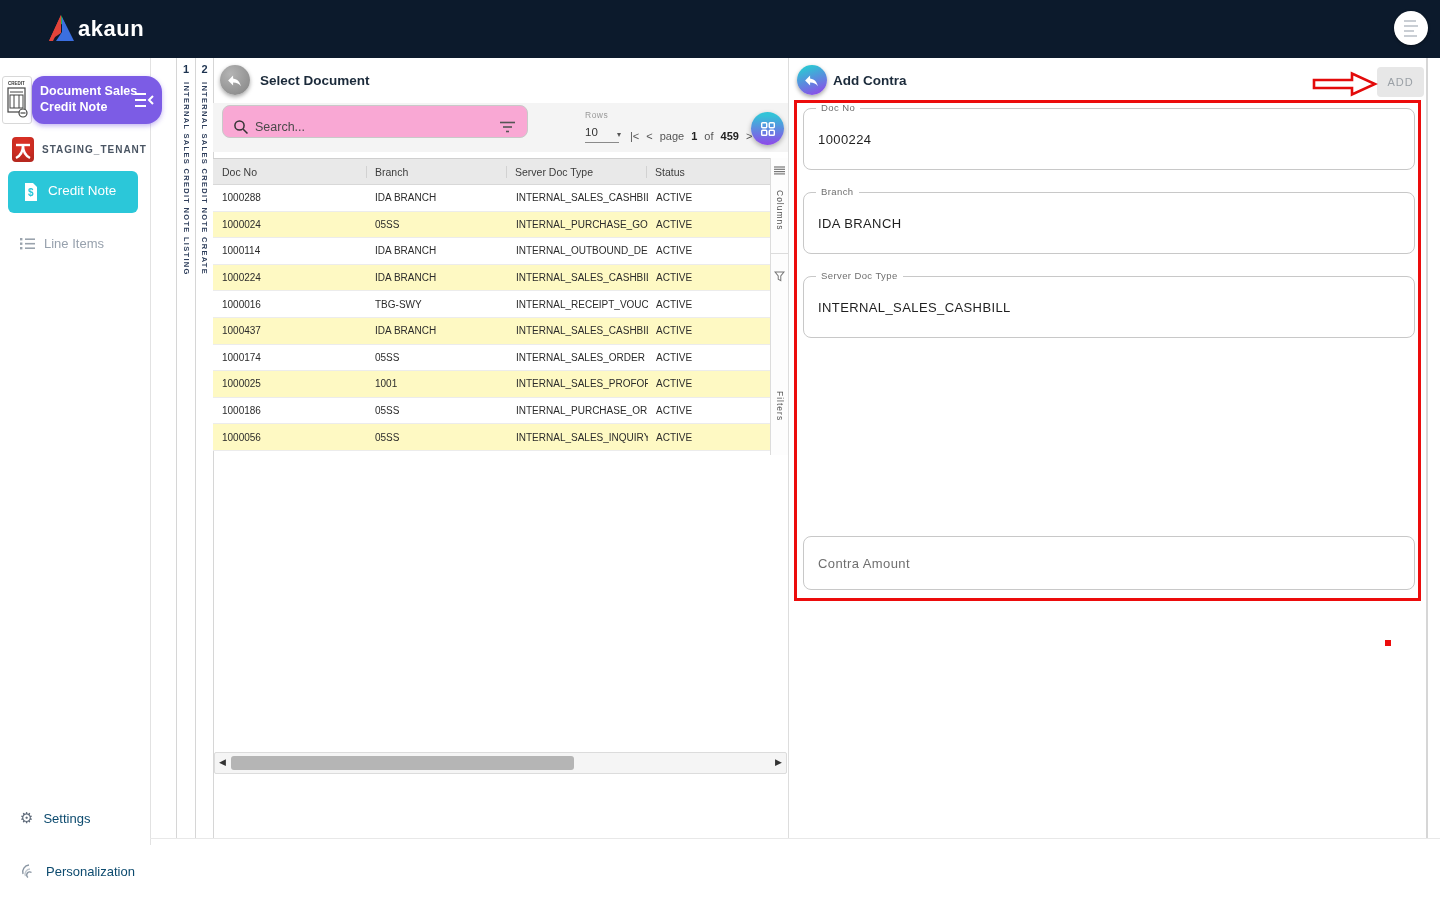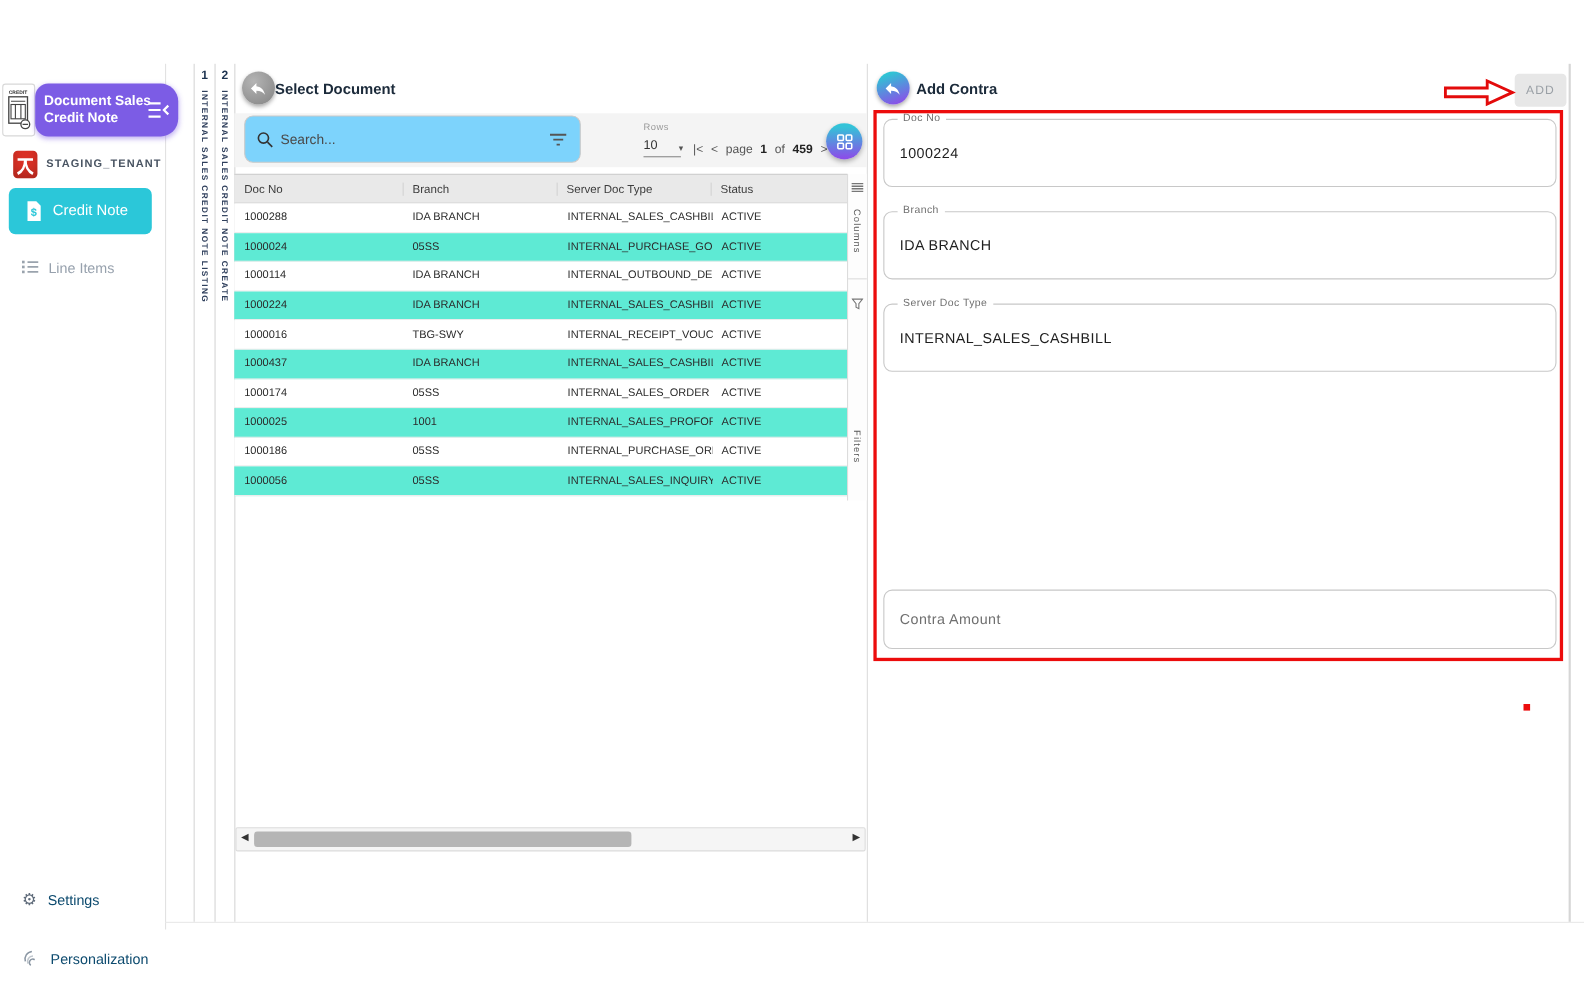--- a/index.html
+++ b/index.html
@@ -32,34 +32,34 @@
   .vtab-label { position:absolute; left:50%; transform:translateX(-50%); top:24px; writing-mode:vertical-rl; font-size:7.5px; letter-spacing:1.3px; color:#2f3f5c; font-weight:bold; white-space:nowrap; }
 
   
   .panel-divider-r { left:788px; top:58px; width:1px; height:780px; background:#ddd; }
   .panel-bottom { left:150px; top:838px; width:1290px; height:1px; background:#e8e8e8; }
   .back-btn { width:30px; height:30px; border-radius:50%; box-shadow:0 2px 4px rgba(0,0,0,.35); }
   .back-gray { background:radial-gradient(circle at 35% 30%, #b4b4b4, #838383); }
   .back-grad { background:linear-gradient(160deg, #2fc3d4 15%, #8a4fe8 90%); }
   .panel-title { font-size:13.5px; font-weight:bold; color:#1b2a3a; }
   .toolbar { left:213px; top:103px; width:575px; height:49px; background:#f4f4f4; }
-  .searchbox { left:222px; top:105px; width:306px; height:43px; background:#7dd3fc; border:1px solid #c9c9c9; border-radius:8px; }
+  .searchbox { left:222px; top:105px; width:306px; height:33px; background:#f9a8d4; border:1px solid #c9c9c9; border-radius:8px; }
   .searchbox input { position:absolute; left:32px; top:10px; width:220px; height:22px; border:none; outline:none; font-size:12.5px; color:#333; background:transparent; font-family:"Liberation Sans",sans-serif; }
   .searchbox input::placeholder { color:#4a4a4a; }
   .rows-label { left:585px; top:110px; font-size:8.5px; color:#999; letter-spacing:.5px; }
   .rows-value { left:585px; top:126px; width:34px; font-size:11.5px; color:#333; border-bottom:1px solid #8a8a8a; padding-bottom:4px; }
   .rows-caret { left:617px; top:130px; font-size:8px; color:#555; font-family:"DejaVu Sans",sans-serif; }
   .pager { left:630px; top:130px; font-size:11px; color:#555; display:flex; gap:7px; align-items:center; }
   .pager b { color:#222; }
   .grid-btn { left:751px; top:112px; width:33px; height:33px; border-radius:50%; background:linear-gradient(180deg,#33c3d8 10%,#8a4fe8 95%); box-shadow:0 2px 5px rgba(0,0,0,.3); display:flex; align-items:center; justify-content:center; }
 
   .thead { left:213px; top:158px; width:557px; height:27px; background:#e9e9e9; border-top:1px solid #cfcfcf; border-bottom:1px solid #d8d8d8; display:flex; align-items:center; font-size:10.5px; color:#3c3c3c; }
   .tbody { left:213px; top:185px; width:557px; }
   .trow { display:flex; align-items:center; height:26.6px; border-bottom:1px solid #ececec; font-size:10px; color:#2b2b2b; background:#fff; }
-  .trow.alt { background:#5eead4; }
+  .trow.alt { background:#fef9c3; }
   .c0 { width:154px; padding-left:9px; }
   .c1 { width:141px; }
   .c2 { width:140px; }
   .c3 { flex:1; }
   .c { white-space:nowrap; overflow:hidden; }
   .thead .c1, .thead .c2, .thead .c3 { border-left:1px solid #d2d2d2; padding-left:0; text-indent:8px; }
   .thead .c1, .thead .c2 { margin-left:-1px; }
   .tbody .c1, .tbody .c2, .tbody .c3 { text-indent:8px; }
 
   .tools-strip { left:770px; top:158px; width:18px; height:297px; background:#fdfdfd; border-left:1px solid #dcdcdc; }
@@ -83,20 +83,35 @@
   .field-value.placeholder { color:#6f6f6f; }
   .cal-icon { position:absolute; right:14px; top:50%; transform:translateY(-50%); }
 
   .annot-arrow { left:1312px; top:71px; z-index:50; }
 </style>
 </head>
 <body>
 
 <div id="stage">
 
+  <div class="abs navbar">
+    <svg class="abs" style="left:48px;top:14px" width="27" height="29" viewBox="0 0 27 29">
+      <polygon points="13,1 1,27 13,19" fill="#e3443a"></polygon>
+      <polygon points="13,1 18,12 13,10" fill="#34a853"></polygon>
+      <polygon points="14,3 26,27 8,27 14,18" fill="#3b6fe0"></polygon>
+      <polygon points="13,1 1,27 5,27 13,10" fill="#e3443a"></polygon>
+    </svg>
+    <span class="abs brand-text">akaun</span>
+    <div class="abs avatar">
+      <i style="top:9px;width:12px"></i>
+        <i style="top:14px;width:14px"></i>
+        <i style="top:19px;width:10px"></i>
+        <i style="top:24px;width:13px"></i>
+    </div>
+  </div>
 
   <div class="abs sidebar-border"></div>
 
   <div class="abs module-icon-box">
     <svg width="28" height="46" viewBox="0 0 28 46">
       <text x="5" y="8" font-size="4.5" fill="#333" font-weight="bold">CREDIT</text>
       <rect x="5" y="11" width="17" height="24" fill="none" stroke="#444" stroke-width="1.2"></rect>
       <line x1="7" y1="15" x2="20" y2="15" stroke="#444" stroke-width="1"></line>
       <rect x="7" y="18" width="13" height="13" fill="none" stroke="#444" stroke-width="1"></rect>
       <line x1="11" y1="18" x2="11" y2="31" stroke="#444" stroke-width="1"></line>
@@ -127,21 +142,21 @@
   <span class="abs tenant-label">STAGING_TENANT</span>
 
   <div class="abs creditnote-btn">
     <svg class="abs" style="left:15px;top:11px" width="16" height="20" viewBox="0 0 16 20">
       <path d="M2 1 H10 L14 5 V19 H2 Z" fill="#fff"></path>
       <text x="5" y="14" font-size="10" fill="#2bc7d9" font-weight="bold">$</text>
     </svg>
     <span class="t">Credit Note</span>
   </div>
 
-  <div class="abs lineitems-row" style="left:20px;top:236px;display:flex;gap:9px;">
+  <div class="abs lineitems-row" style="left:20px;top:236px;display:flex;gap:9px;align-items:center">
     <svg width="15" height="13" viewBox="0 0 15 13">
       <rect x="0" y="1" width="2.4" height="2.4" fill="#9aa3ad"></rect>
         <line x1="5" y1="2.2" x2="15" y2="2.2" stroke="#9aa3ad" stroke-width="1.6"></line>
       <rect x="0" y="5.5" width="2.4" height="2.4" fill="#9aa3ad"></rect>
         <line x1="5" y1="6.7" x2="15" y2="6.7" stroke="#9aa3ad" stroke-width="1.6"></line>
       <rect x="0" y="10" width="2.4" height="2.4" fill="#9aa3ad"></rect>
         <line x1="5" y1="11.2" x2="15" y2="11.2" stroke="#9aa3ad" stroke-width="1.6"></line>
     </svg>
     <span class="t">Line Items</span>
   </div>
@@ -170,21 +185,21 @@
   </div>
 
   <div class="abs panel-divider-r"></div>
   <div class="abs panel-bottom"></div>
 
   <div class="abs back-btn back-gray" style="left:220px;top:65px">
     <svg style="margin:7px 0 0 6px" width="17" height="17" viewBox="0 0 24 24">
       <path d="M10 9V5l-7 7 7 7v-4.1c5 0 8.5 1.6 11 5.1-1-5-4-10-11-11z" fill="#fff"></path>
     </svg>
   </div>
-  <span class="abs panel-title" style="left:250px;top:73px">Select Document</span>
+  <span class="abs panel-title" style="left:260px;top:73px">Select Document</span>
 
   <div class="abs toolbar"></div>
 
   <div class="abs searchbox">
     <svg class="abs" style="left:10px;top:13px" width="16" height="16" viewBox="0 0 16 16">
       <circle cx="6.5" cy="6.5" r="4.6" stroke="#333" stroke-width="1.5" fill="none"></circle>
       <line x1="10.2" y1="10.2" x2="14.5" y2="14.5" stroke="#333" stroke-width="1.5"></line>
     </svg>
     <input type="text" placeholder="Search..." style="">
     <svg class="abs" style="right:12px;top:15px" width="15" height="12" viewBox="0 0 15 12">

